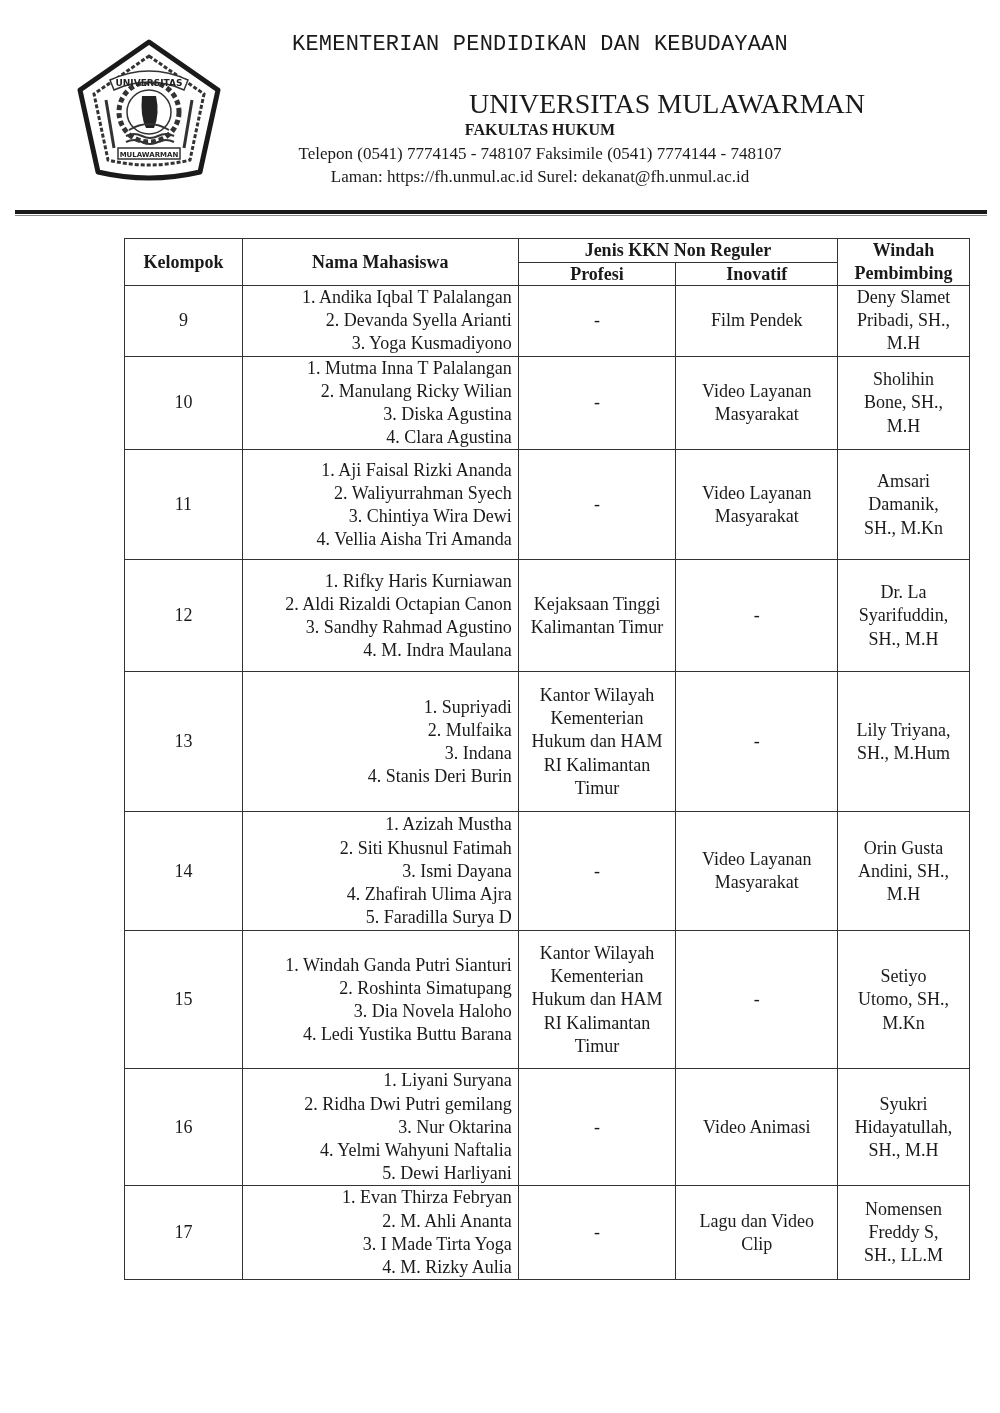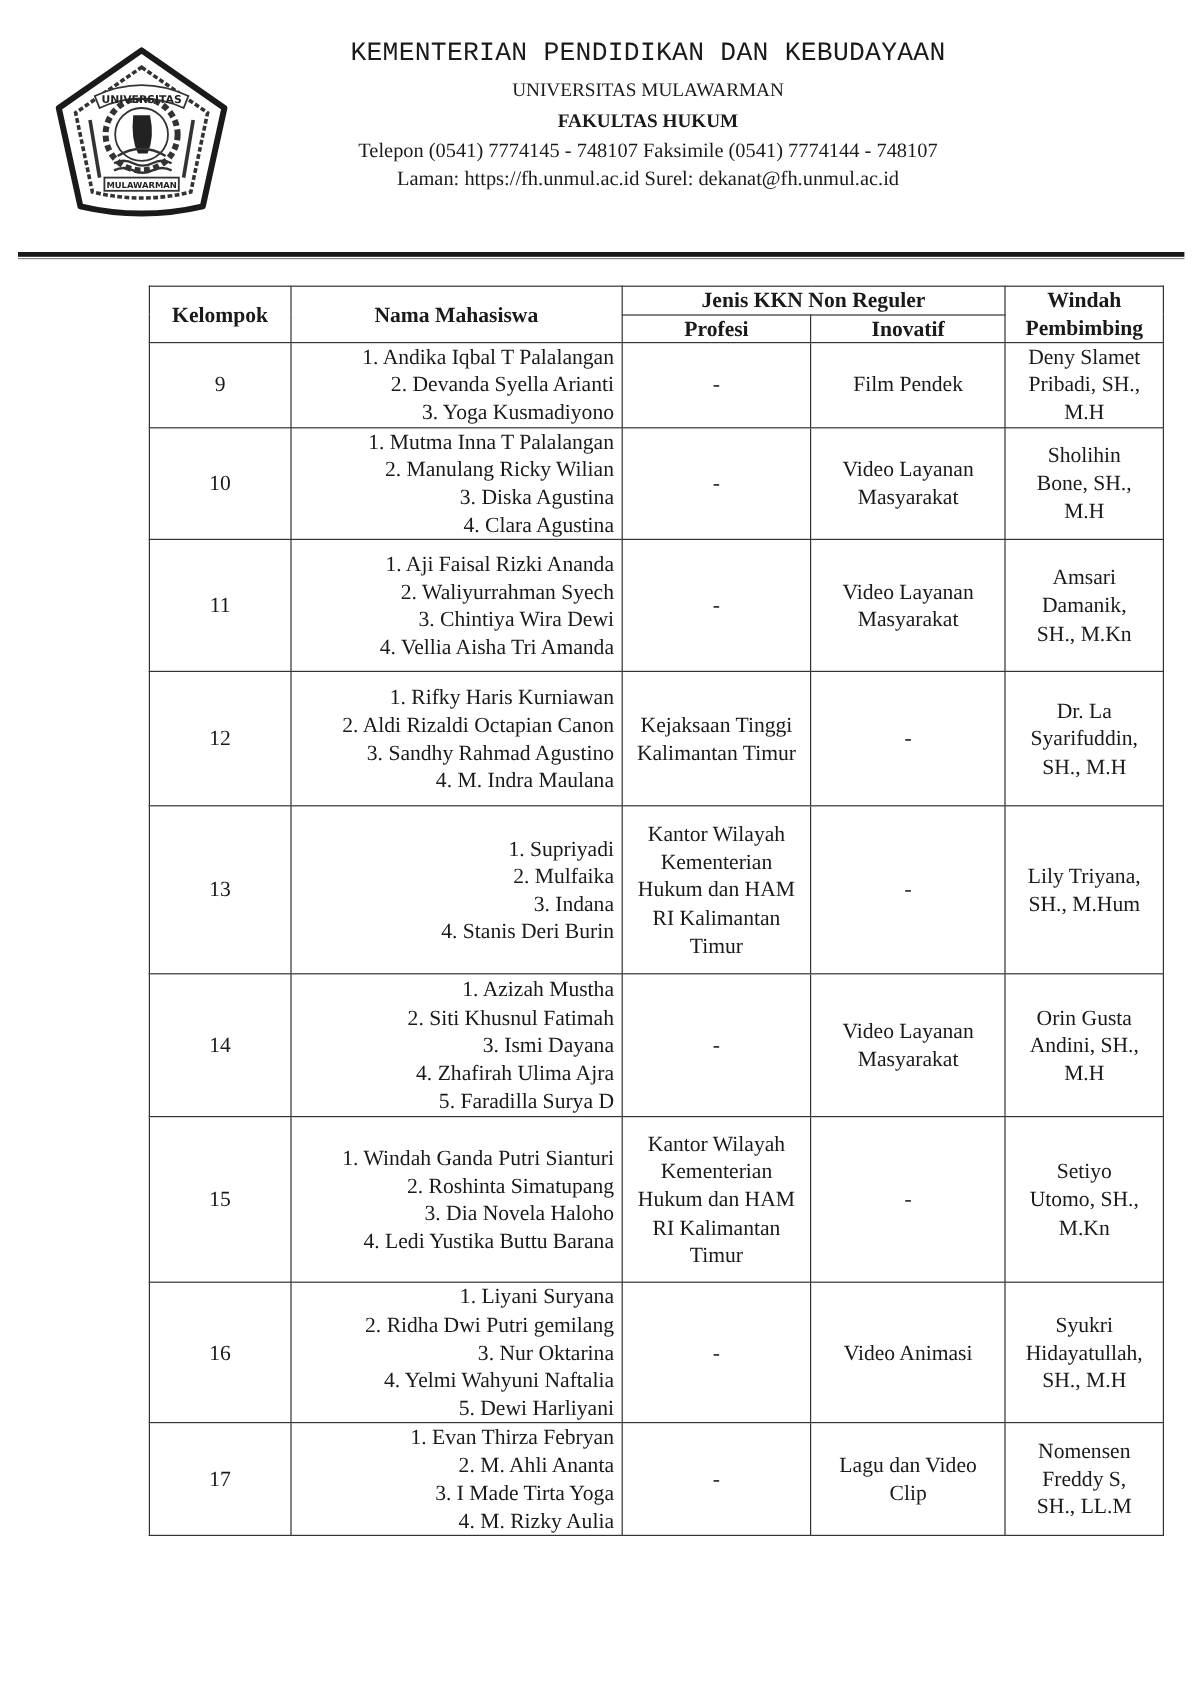--- a/index.html
+++ b/index.html
@@ -1,23 +1,23 @@
 <!DOCTYPE html>
 <html><head>
 <meta charset="utf-8">
 <style>
   html, body { margin: 0; padding: 0; background: #ffffff; }
   body {
     width: 1000px; height: 1413px; position: relative; overflow: hidden;
     font-family: "Liberation Serif", "DejaVu Serif", serif; color: #1a1a1a;
   }
-  .logo { position: absolute; left: 43px; top: 36px; width: 150px; height: 145px; }
+  .logo { position: absolute; left: 74px; top: 36px; width: 150px; height: 145px; }
   .kop { position: absolute; left: 215px; top: 30px; width: 650px; text-align: center; }
   .kop .ministry { font-size: 22px; letter-spacing: 0.2px; margin: 0; line-height: 30px; font-family: Liberation Mono, monospace; }
-  .kop .univ { font-size: 16px; margin-top: 3px; line-height: 26px; }
+  .kop .univ { font-size: 28px; margin-top: 31px; line-height: 26px; text-align: right; }
   .kop .faculty { font-size: 16px; font-weight: bold; line-height: 25px; }
   .kop .line { font-size: 17px; line-height: 23px; }
   .rule { position: absolute; left: 15px; width: 972px; top: 210px; height: 4px; background: #1a1a1a; }
   .rule2 { position: absolute; left: 15px; width: 972px; top: 215px; height: 1px; background: #888; }
 
   table.kkn {
     position: absolute; left: 124px; top: 238px; width: 846px;
     border-collapse: collapse; font-size: 18px; line-height: 23.2px; border-radius: 32px;
   }
   table.kkn th, table.kkn td { border: 1.4px solid #333; padding: 0 6px; }

